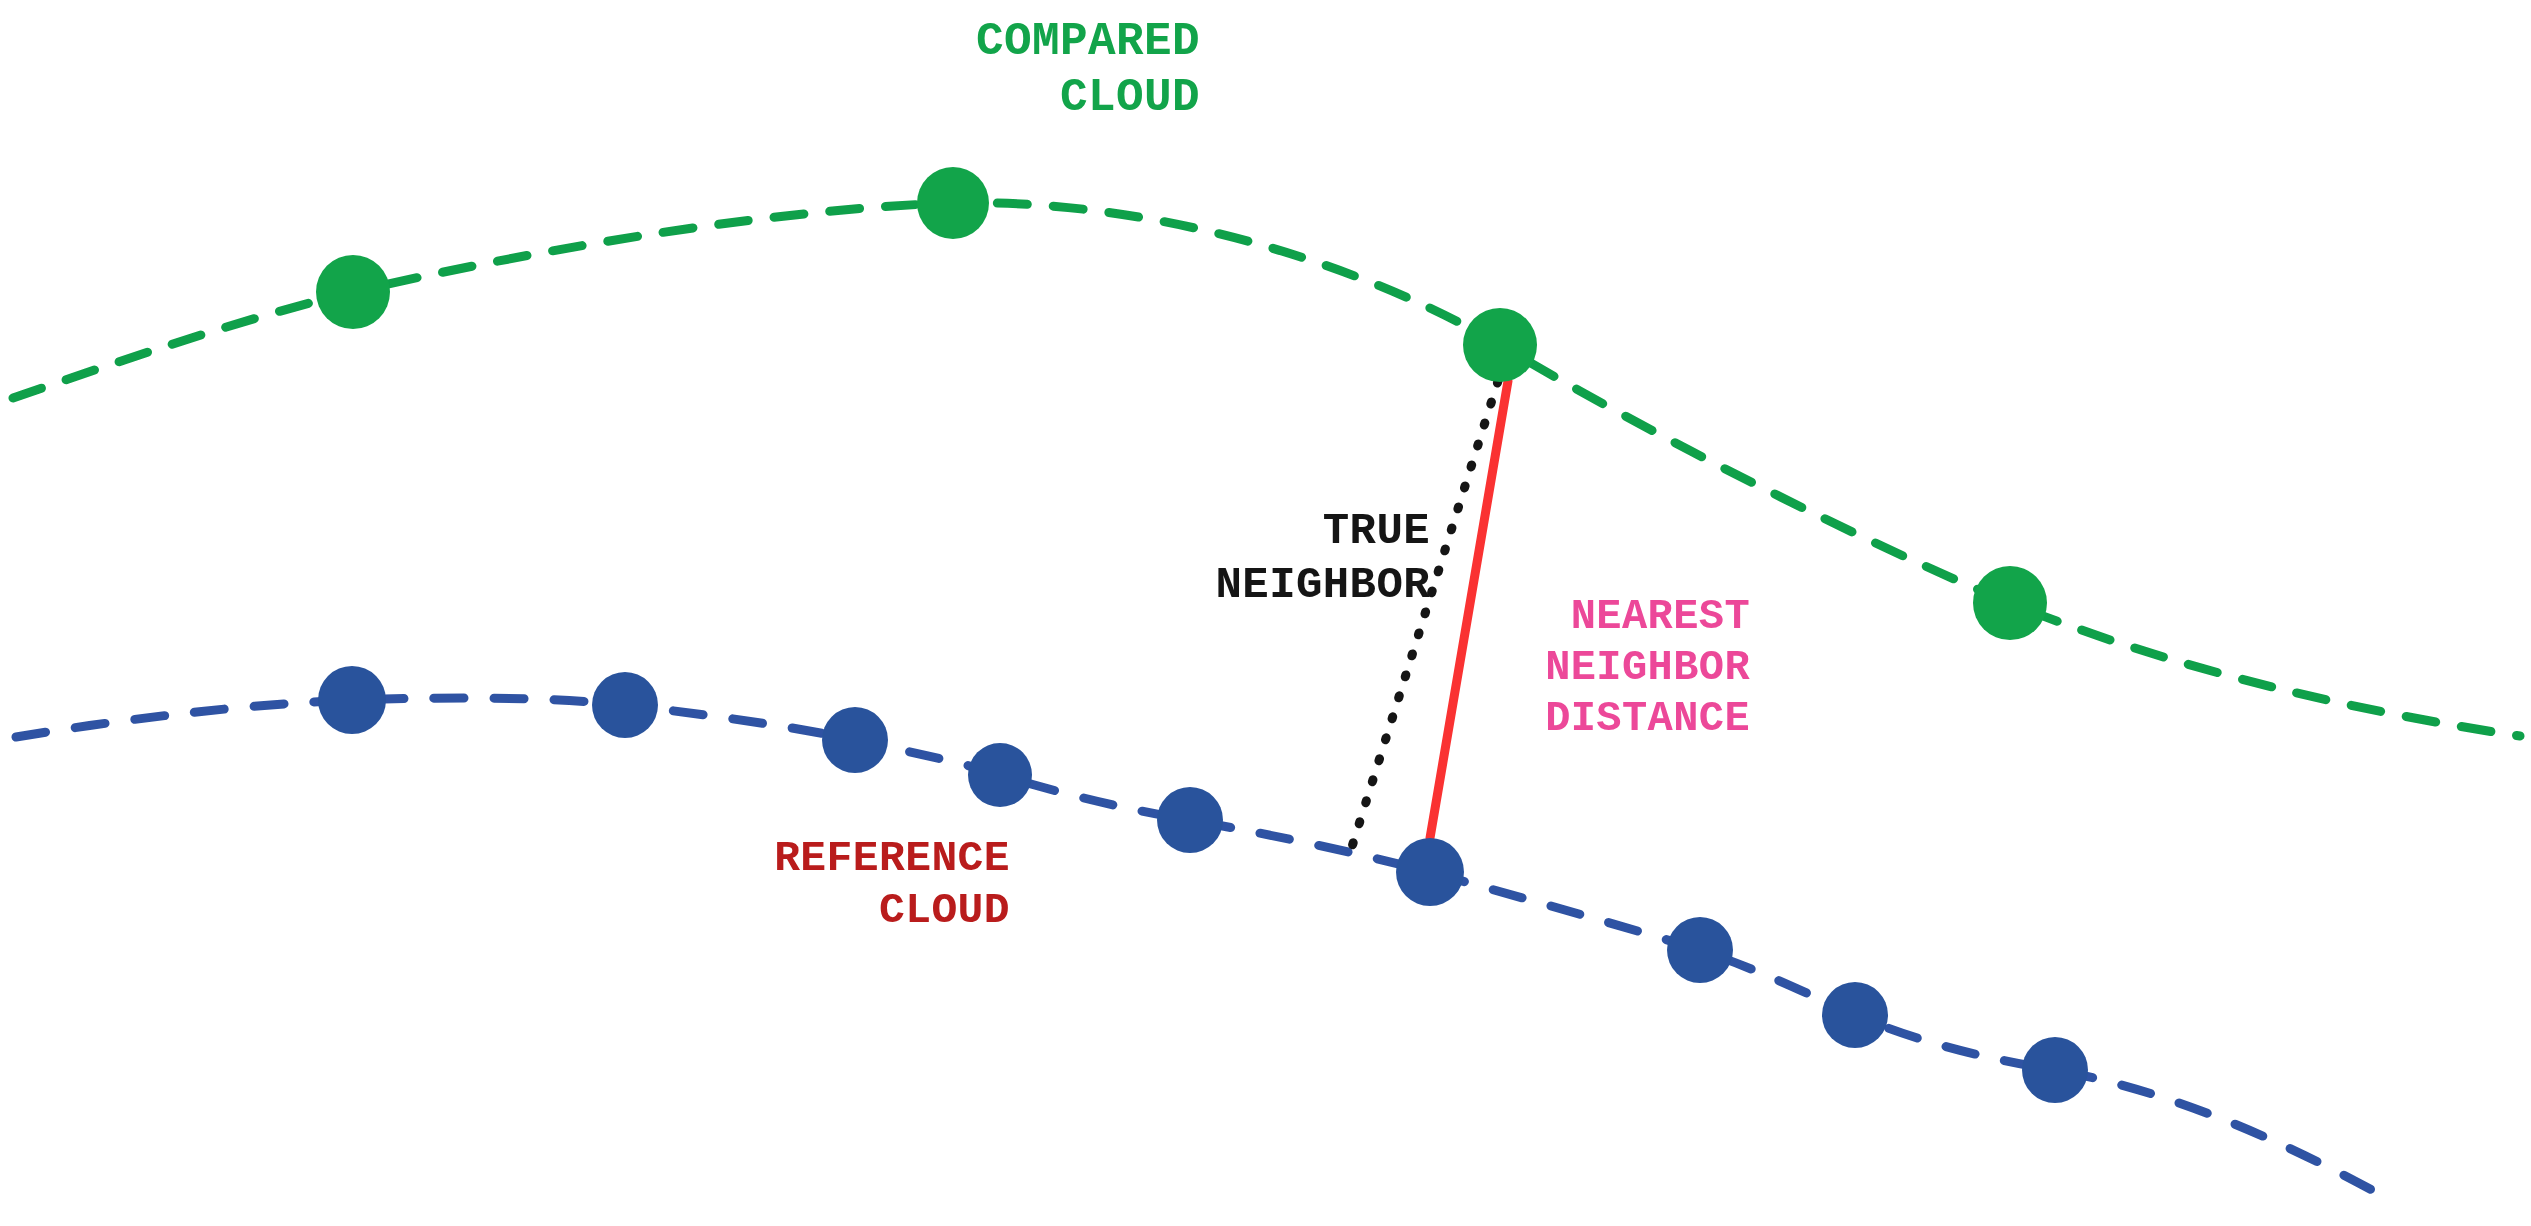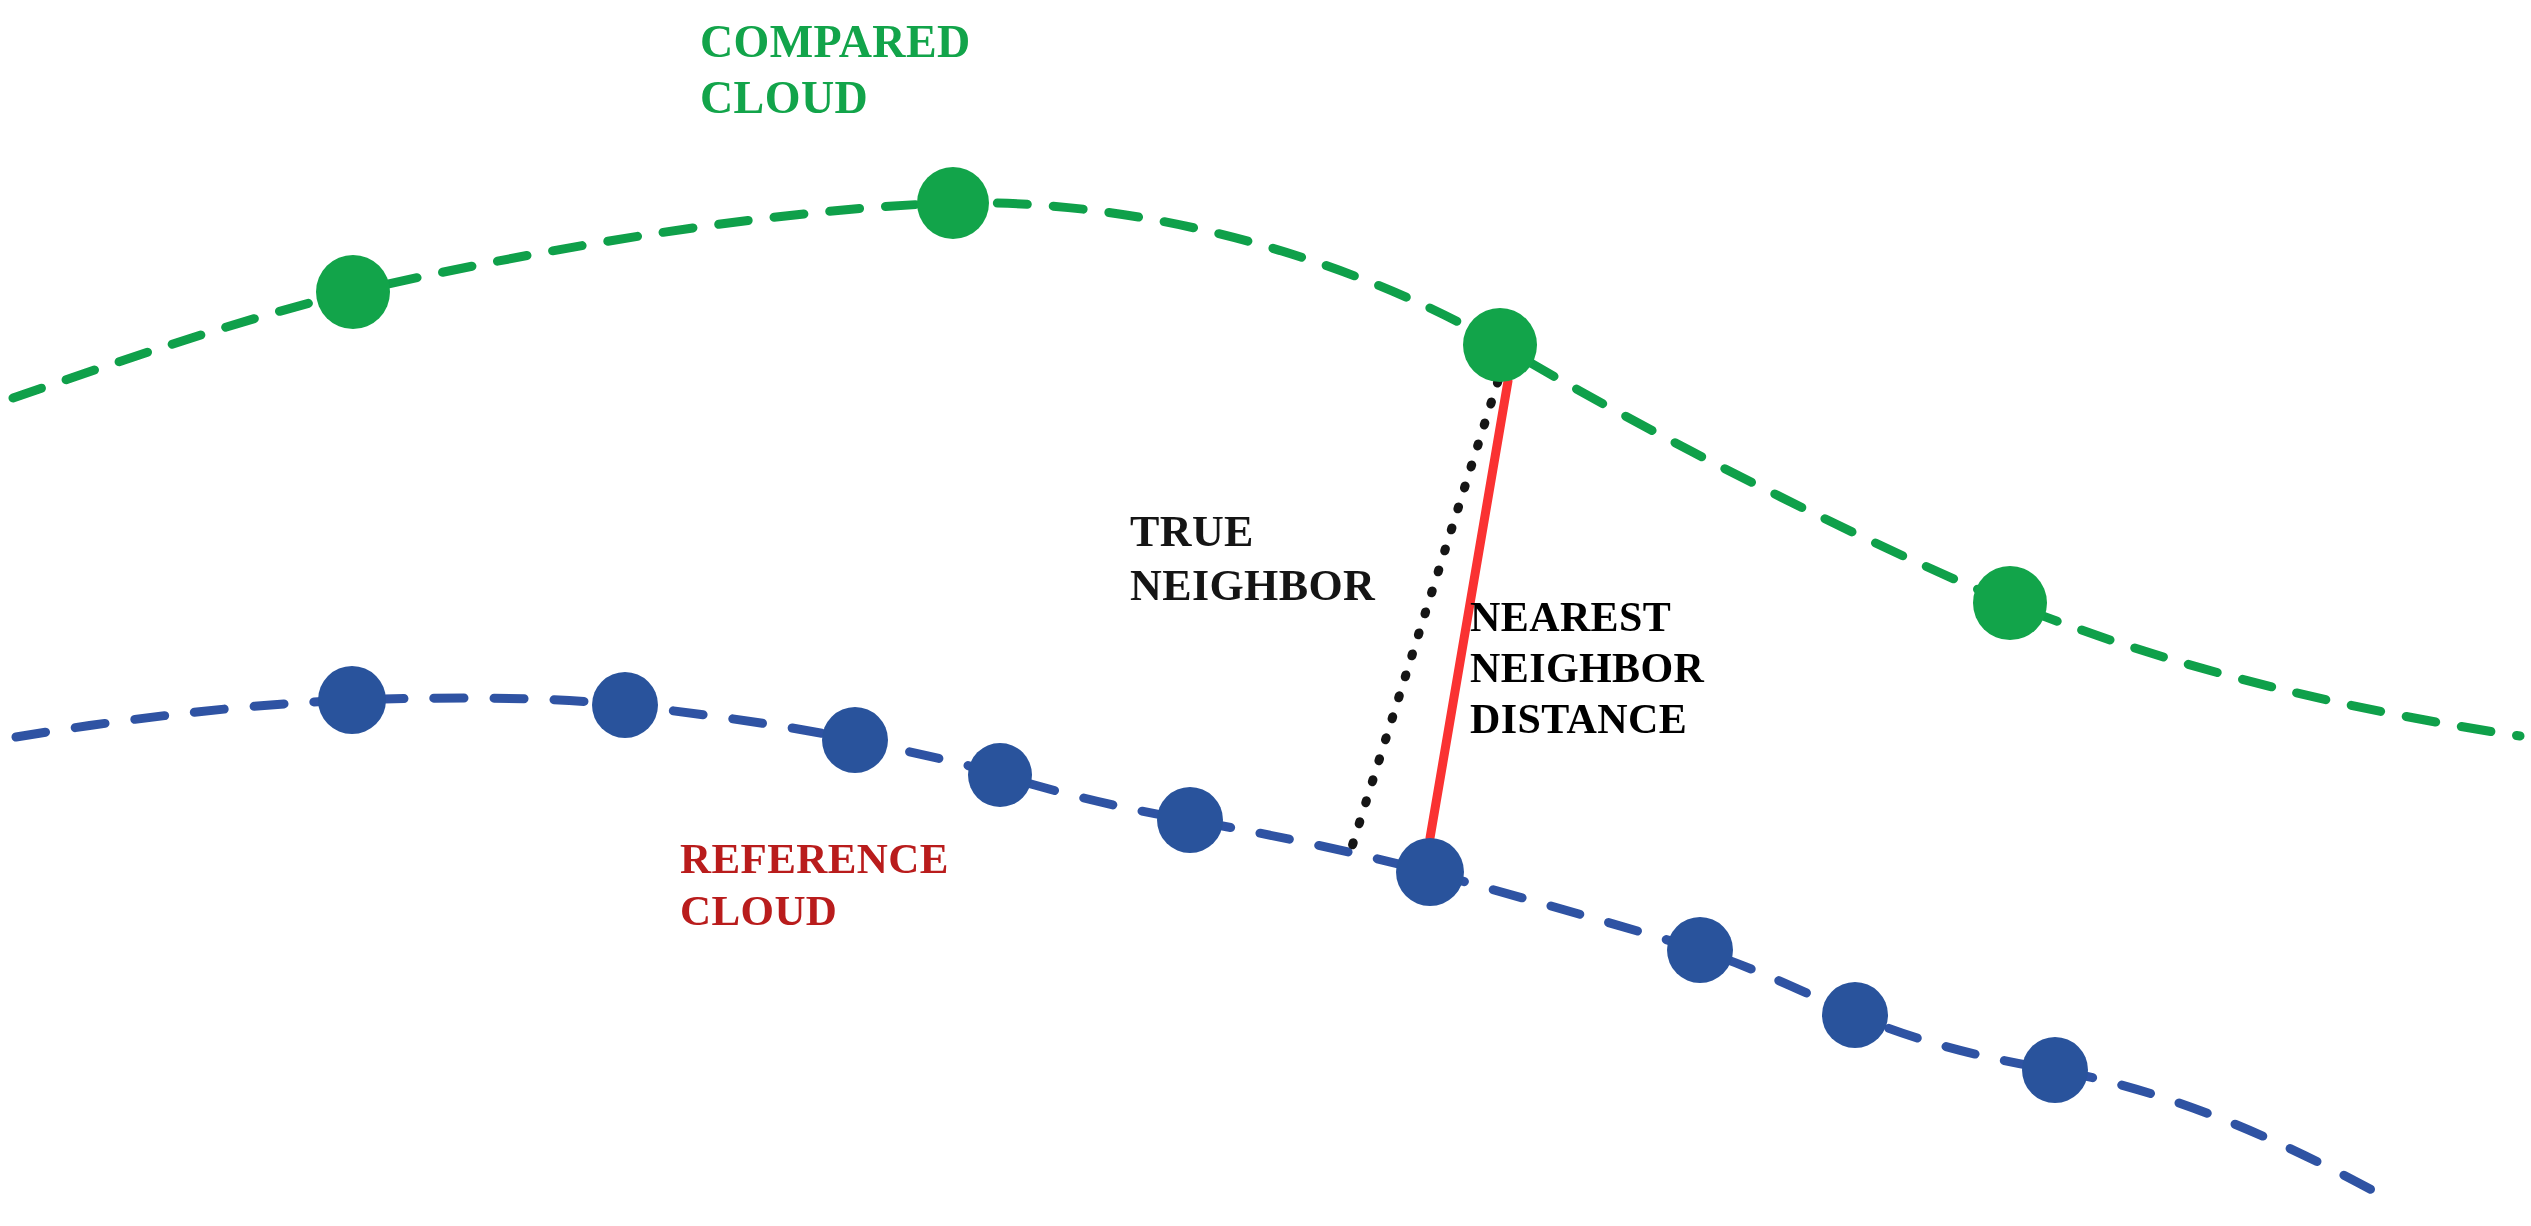--- a/index.html
+++ b/index.html
@@ -19,23 +19,23 @@
   }
   #diagram-svg {
     position: absolute;
     top: 0;
     left: 0;
     width: 2531px;
     height: 1226px;
   }
   .dgm-label {
     position: absolute;
-    font-family: Liberation Serif, serif;
+    font-family: Liberation Mono, monospace;
     font-weight: bold;
-    text-align: left;
+    text-align: right;
     line-height: 1.22;
     white-space: pre-line;
     letter-spacing: 0.4px;
     user-select: none;
   }
   #label-compared-cloud {
     left: 700px;
     top: 14px;
     width: 500px;
     font-size: 46px;
@@ -53,21 +53,21 @@
     top: 505px;
     width: 300px;
     font-size: 44px;
     color: #151515;
   }
   #label-nearest-neighbor-distance {
     left: 1470px;
     top: 592px;
     width: 280px;
     font-size: 42px;
-    color: #000000;
+    color: #ec4899;
   }
 </style>
 </head>
 <body>
 
 <div id="diagram-root">
 
   <svg id="diagram-svg" viewBox="0 0 2531 1226" xmlns="http://www.w3.org/2000/svg">
 
     <path fill="none" stroke="#0fa04a" stroke-width="9" stroke-dasharray="30 26" stroke-linecap="round" d="M 13 398 C 180 340 270 312 353 292 C 560 244 790 208 953 203 C 1160 198 1370 268 1500 345 C 1660 440 1870 545 2010 603 C 2200 680 2400 718 2520 736"></path>

